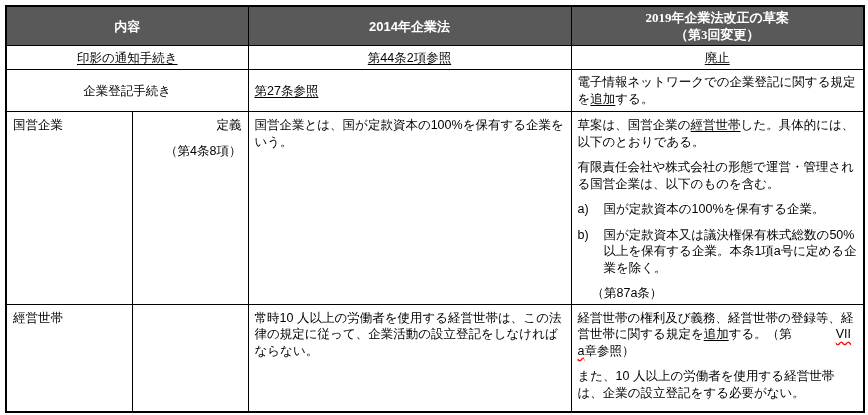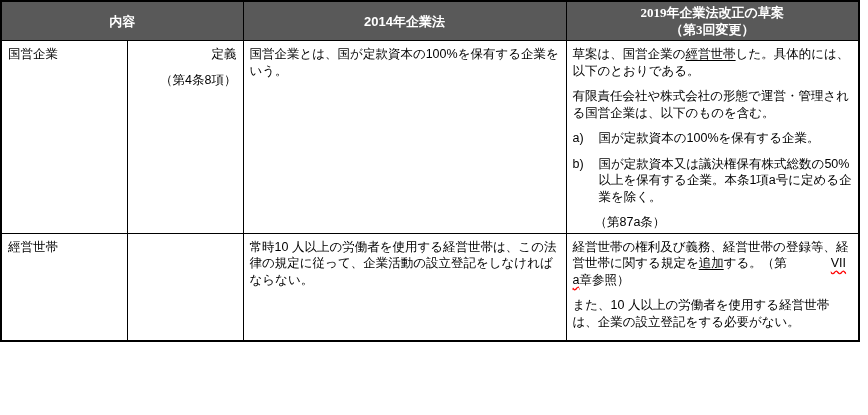--- a/index.html
+++ b/index.html
@@ -1,21 +1,21 @@
 <!DOCTYPE html>
 <html style="--header-bg: #595959; --header-text: #ffffff; --border: #000000; --wavy: #ff0000;"><head>
 <meta charset="utf-8">
 <style>
   :root{
     --header-bg:#595959; --header-text:#ffffff; --border:#000000; --wavy:#ff0000;
   }
   *{box-sizing:border-box;}
   html,body{margin:0;padding:0;background:#ffffff;}
   body{font-family:"Liberation Sans","DejaVu Sans",sans-serif;color:#000;}
-  .page{width:868px;height:415px;}
+  .page{width:868px;height:415px;padding:5px;}
   table.cmp{border-collapse:collapse;table-layout:fixed;width:858px;border:2px solid var(--border);}
   td,th{border:1px solid var(--border);font-size:12.5px;line-height:1.32;padding:2px 6px;overflow:hidden;word-break:break-all;}
   thead th{background:var(--header-bg);color:var(--header-text);font-weight:bold;text-align:center;vertical-align:middle;height:33px;font-size:13px;}
   tr.r-simple td{vertical-align:middle;text-align:center;}
   tr.r1 td{height:24px;}
   tr.r2 td{height:24px;}
   tr.r3 td{height:42px;vertical-align:middle;}
   tr.r3 td.cell-left{text-align:center;}
   tr.r3 td.cell-draft{vertical-align:top;text-align:left;padding-top:4px;}
   tr.r4 td{height:174px;vertical-align:top;padding-top:5px;}
@@ -24,21 +24,21 @@
   td.sub{text-align:right;}
   td.body-left{text-align:left;}
   .u{text-decoration:underline;text-underline-offset:2px;}
   .wavy{text-decoration-line:underline;text-decoration-style:wavy;text-decoration-color:var(--wavy);text-underline-offset:2px;margin-left:44px;}
   p{margin:0 0 9px 0;}
   p:last-child{margin-bottom:0;}
   .gap{height:9px;}
   .li{display:flex;margin:0 0 9px 0;}
   .li-label{flex:0 0 26px;}
   .li-text{flex:1;}
-  .note{margin-left:22px;}
+  .note{margin-left:14px;}
   .head-line{display:block;font-family:Liberation Serif, serif;}
 </style>
 </head>
 <body>
 
 <div class="page">
   <table class="cmp">
     <colgroup>
       <col style="width:126px">
       <col style="width:116px">
@@ -53,22 +53,44 @@
         <th>
           <span>2014年企業法</span>
         </th>
         <th>
           <span class="head-line">2019年企業法改正の草案</span>
           <span class="head-line">（第3回変更）</span>
         </th>
       </tr>
     </thead>
     <tbody>
+      <tr class="r-simple r1">
+        <td colspan="2">
+          <span class="u">印影の通知手続き</span>
+        </td>
+        <td>
+          <span class="u">第44条2項参照</span>
+        </td>
+        <td>
+          <span class="u">廃止</span>
+        </td>
+      </tr>
 
 
+      <tr class="r3">
+        <td colspan="2" class="cell-left">
+          <span>企業登記手続き</span>
+        </td>
+        <td>
+          <span class="u">第27条参照</span>
+        </td>
+        <td class="cell-draft">
+          <p><span>電子情報ネットワークでの企業登記に関する規定を</span><span class="u">追加</span><span>する。</span></p>
+        </td>
+      </tr>
 
       <tr class="r4">
         <td class="topic">
           <span>国営企業</span>
         </td>
         <td class="sub">
           <div>定義</div>
           <div class="gap"></div>
           <div>（第4条8項）</div>
         </td>

